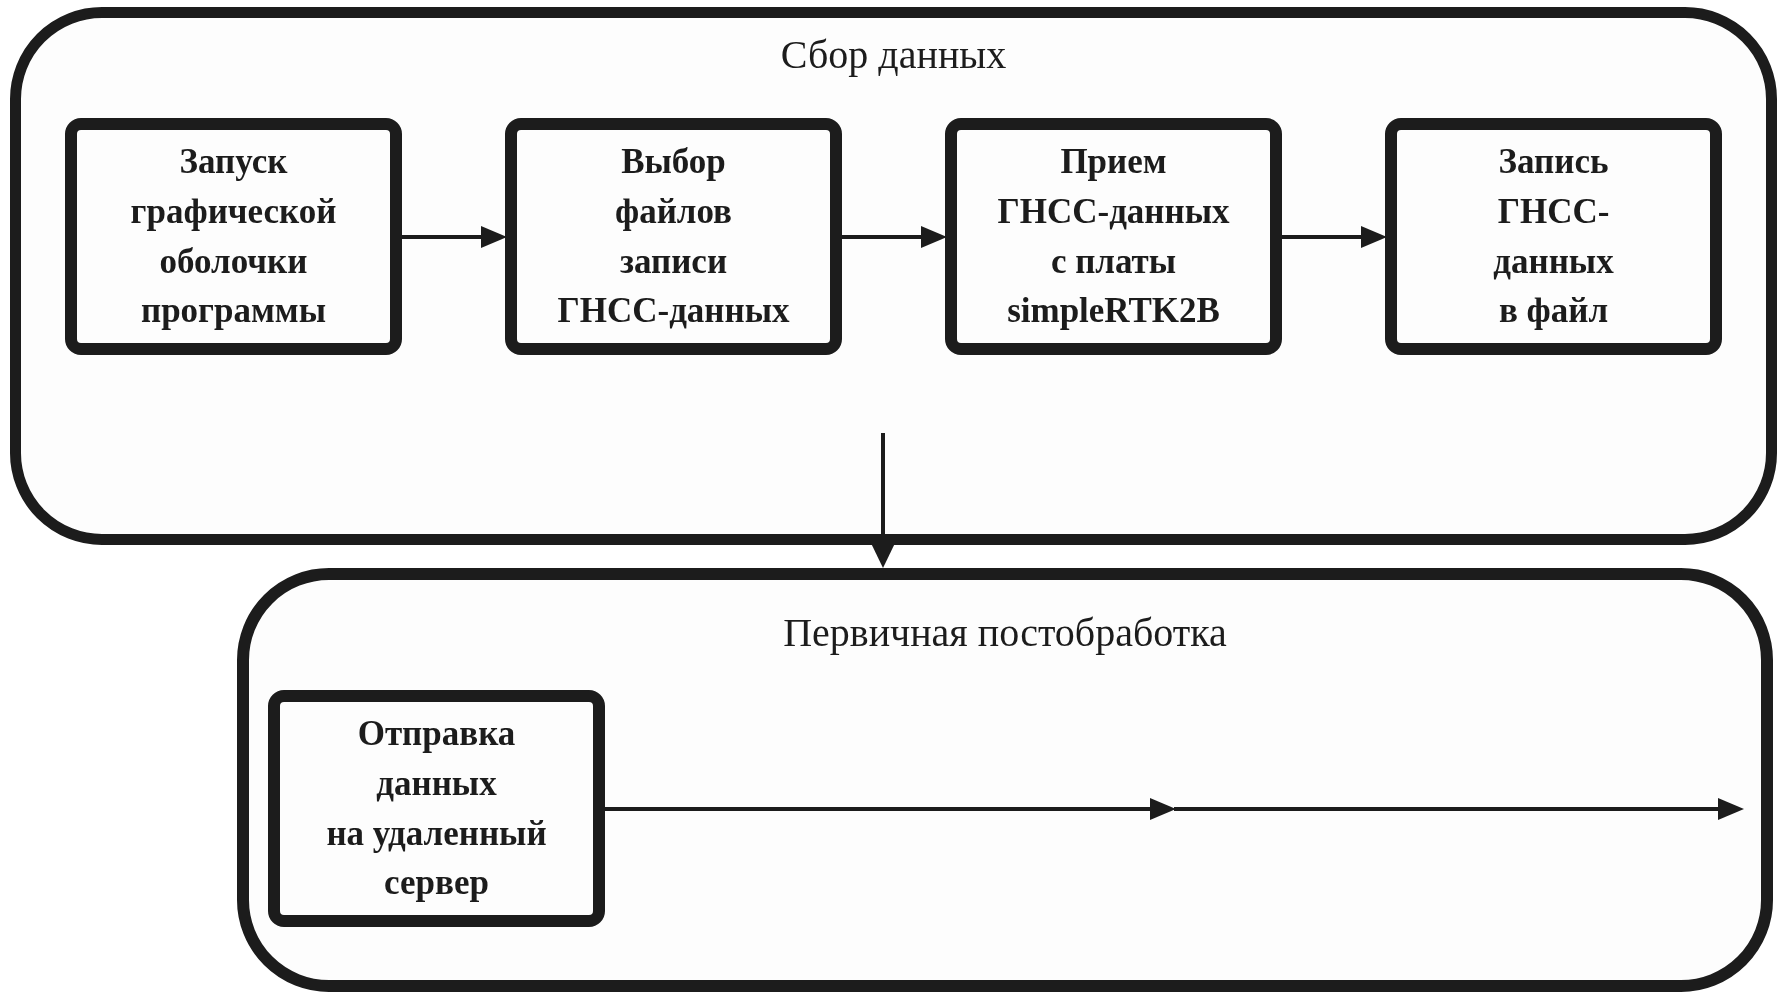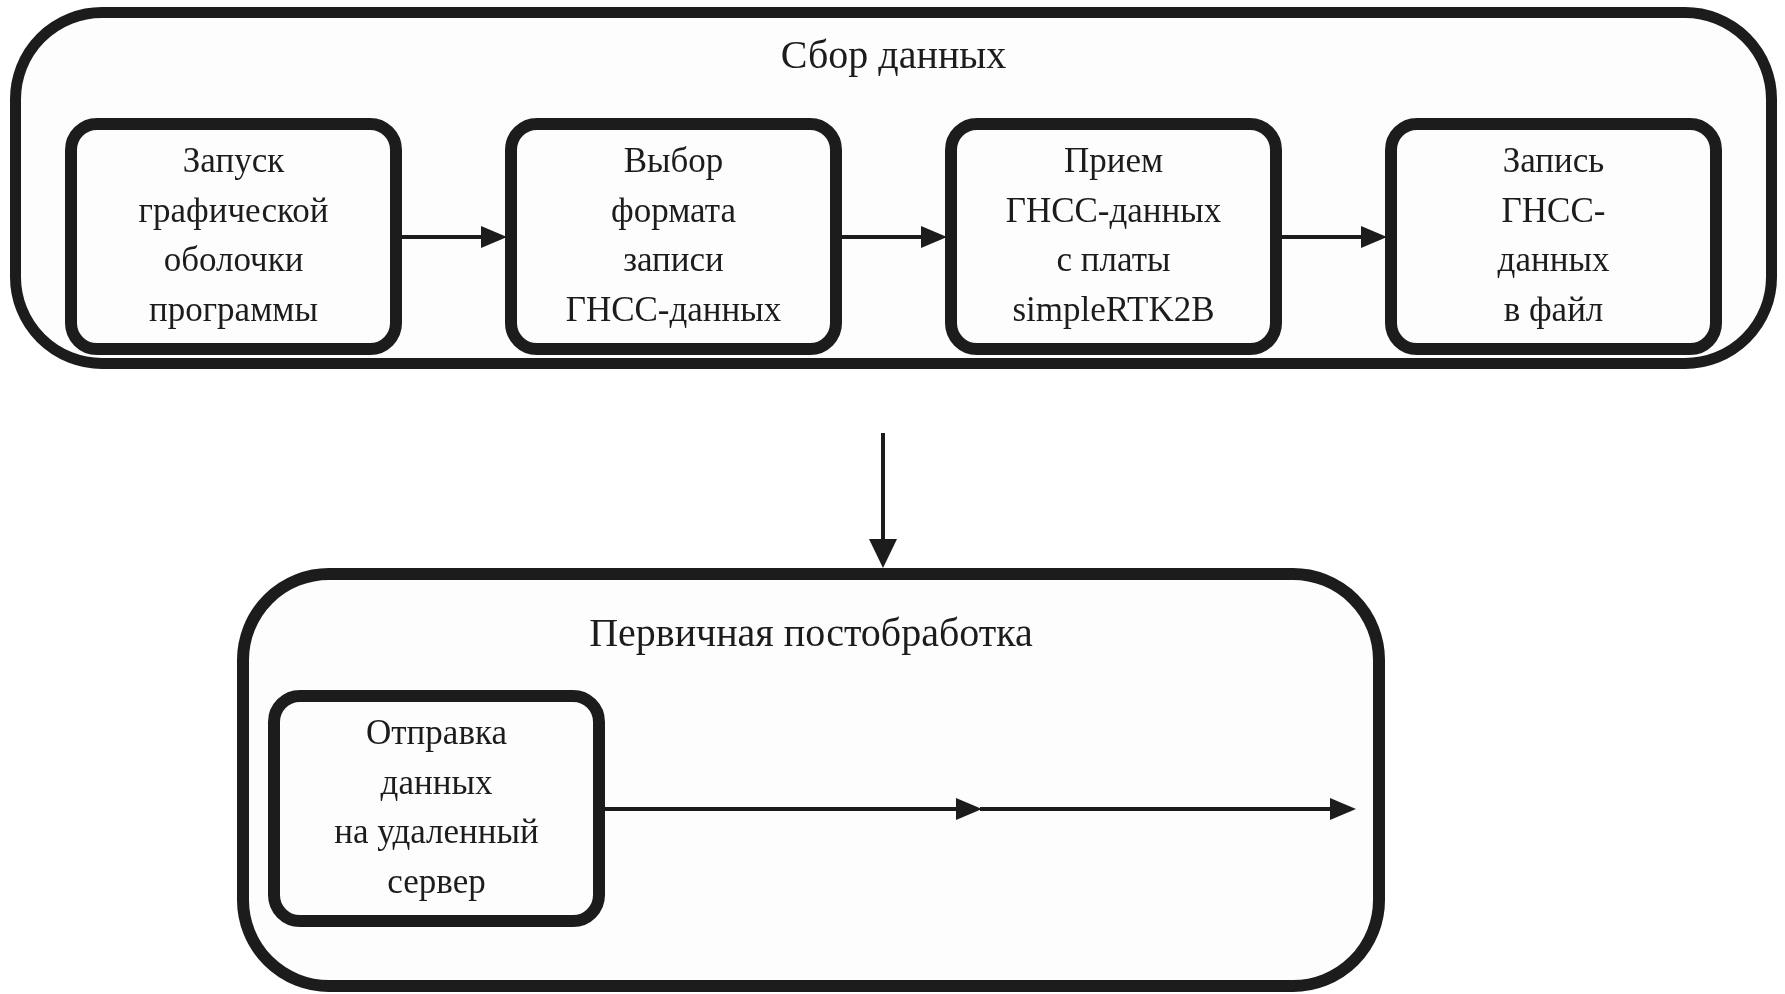--- a/index.html
+++ b/index.html
@@ -12,22 +12,22 @@
     color: #1c1c1c;
     overflow: hidden;
   }
   .group {
     position: absolute;
     box-sizing: border-box;
     border: 11px solid #1c1c1c;
     border-radius: 92px;
     background: #fdfdfd;
   }
-  .group-top    { left: 10px;  top: 7px;   width: 1767px; height: 362px; }
-  .group-bottom { left: 237px; top: 568px; width: 1148px; height: 424px; border-width: 12px; }
+  .group-top    { left: 10px;  top: 7px;   width: 1767px; height: 538px; }
+  .group-bottom { left: 237px; top: 568px; width: 1536px; height: 424px; border-width: 12px; }
   .group-title {
     position: absolute; left: 0; right: 0;
     text-align: center;
     font-size: 40px;
     line-height: 1.15;
     white-space: pre-line;
   }
   .group-top .group-title    { top: 14px; }
   .group-bottom .group-title { top: 30px; }
   .row {
@@ -36,28 +36,30 @@
     align-items: center;
   }
   .group-top .row    { top: 100px; padding: 0 44px; }
   .group-bottom .row { top: 110px; padding: 0 19px; }
   .box {
     box-sizing: border-box;
     flex: 0 0 337px;
     width: 337px;
     height: 237px;
     border: 12px solid #1c1c1c;
-    border-radius: 32px;
+    border-radius: 16px;
     background: #fdfdfd;
     display: flex;
+    align-items: center;
     justify-content: center;
     text-align: center;
     font-size: 35px;
     line-height: 1.42;
     padding: 6px 8px;
+    font-weight: bold;
   }
   .box .label { white-space: pre-line; display: block; }
   .harrow {
     flex: 1 1 auto;
     height: 4px;
     background: #1c1c1c;
     position: relative;
     margin-right: 24px;
   }
   .harrow::after {
@@ -99,21 +101,21 @@
     <div class="row">
       <div class="box">
         <span class="label">Запуск
 графической
 оболочки
 программы</span>
       </div>
       <div class="harrow"></div>
       <div class="box">
         <span class="label">Выбор
-формата
+файлов
 записи
 ГНСС-данных</span>
       </div>
       <div class="harrow"></div>
       <div class="box">
         <span class="label">Прием
 ГНСС-данных
 с платы
 simpleRTK2B</span>
       </div>

